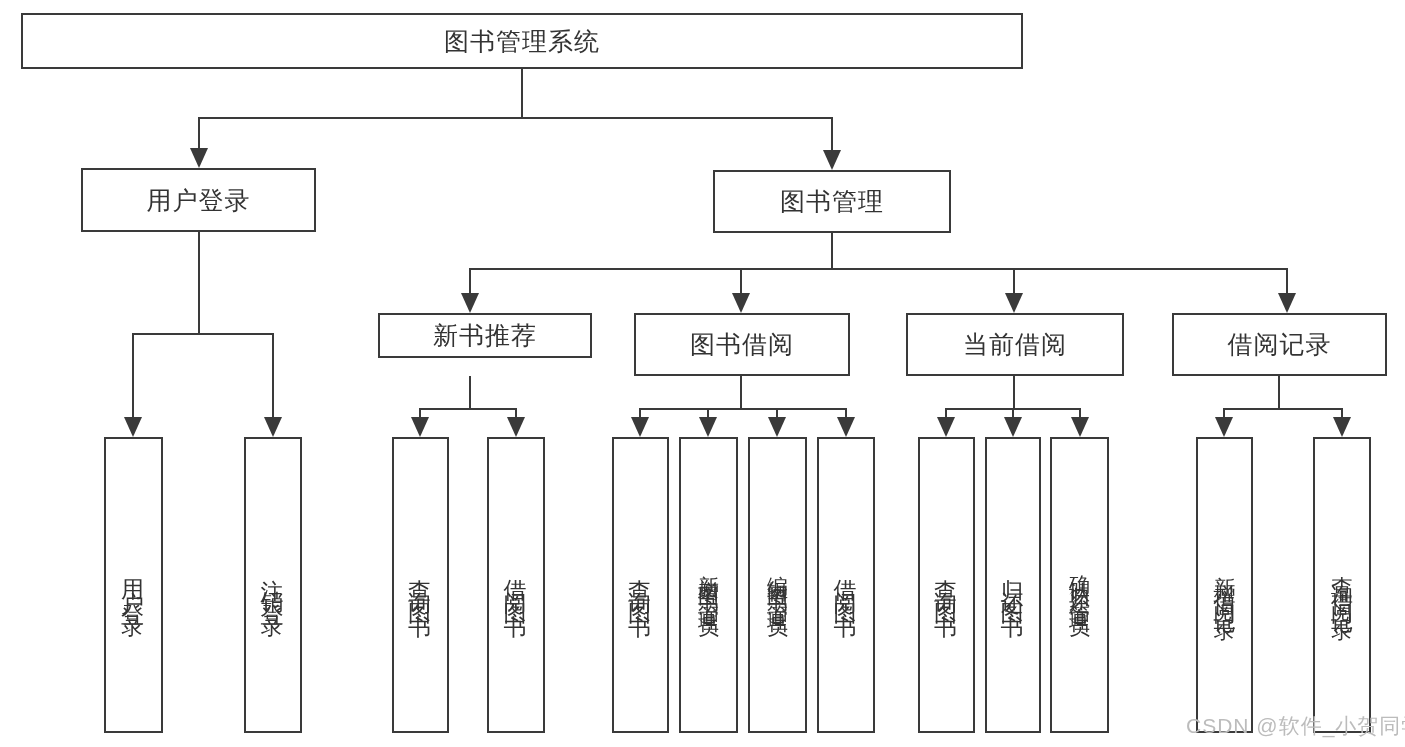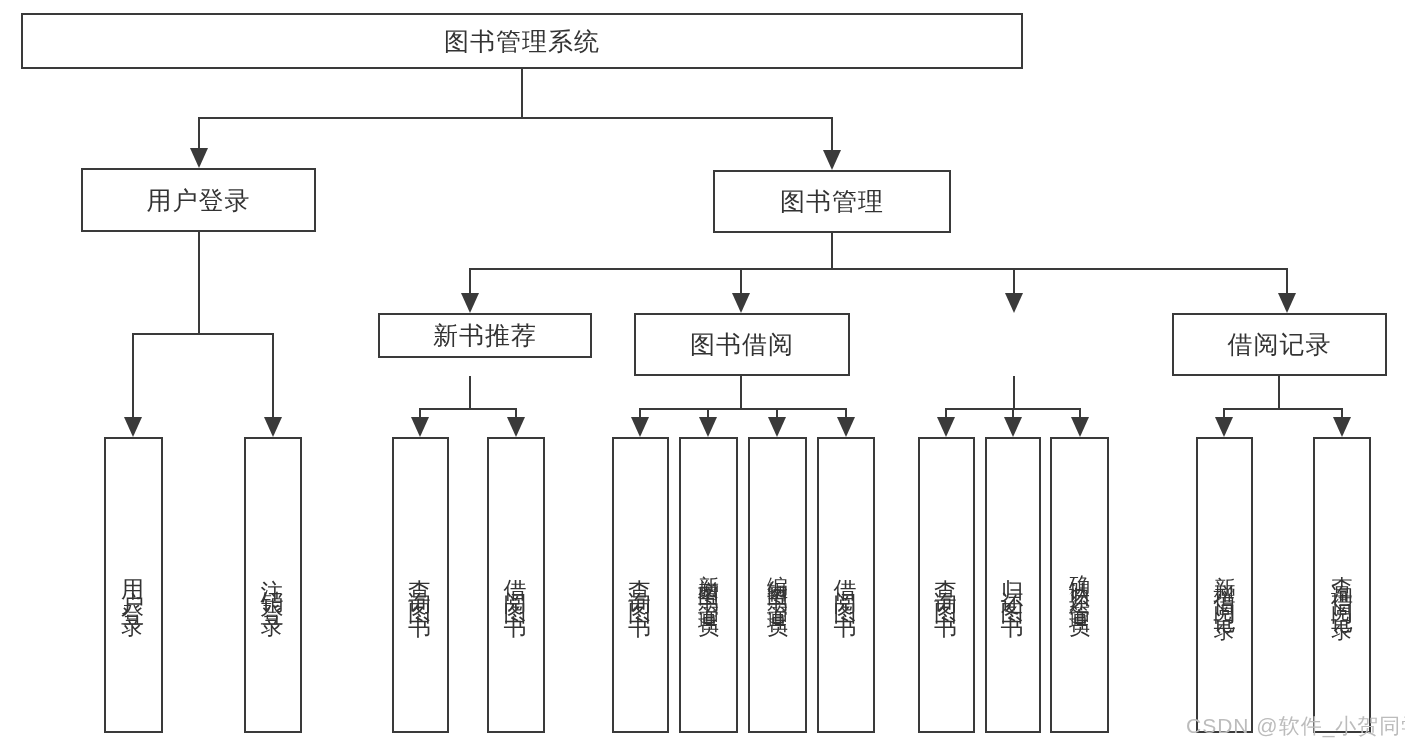--- a/index.html
+++ b/index.html
@@ -94,20 +94,23 @@
   <div class="arrow" style="left:1005px;top:293px;"></div>
   <div class="vline" style="left:1286px;top:268px;height:28px;"></div>
   <div class="arrow" style="left:1278px;top:293px;"></div>
 
   <div class="box" style="left:378px;top:313px;width:214px;height:45px;">
     <span>新书推荐</span>
   </div>
   <div class="box" style="left:634px;top:313px;width:216px;height:63px;text-align:right;">
     <span>图书借阅</span>
   </div>
+  <div class="box" style="left:906px;top:313px;width:218px;height:63px;">
+    <span>当前借阅</span>
+  </div>
   <div class="box" style="left:1172px;top:313px;width:215px;height:63px;">
     <span>借阅记录</span>
   </div>
 
   <div class="vline" style="left:469px;top:376px;height:34px;"></div>
   <div class="hline" style="left:419px;top:408px;width:98px;"></div>
   <div class="vline" style="left:419px;top:408px;height:13px;"></div>
   <div class="arrow" style="left:411px;top:417px;"></div>
   <div class="vline" style="left:515px;top:408px;height:13px;"></div>
   <div class="arrow" style="left:507px;top:417px;"></div>

